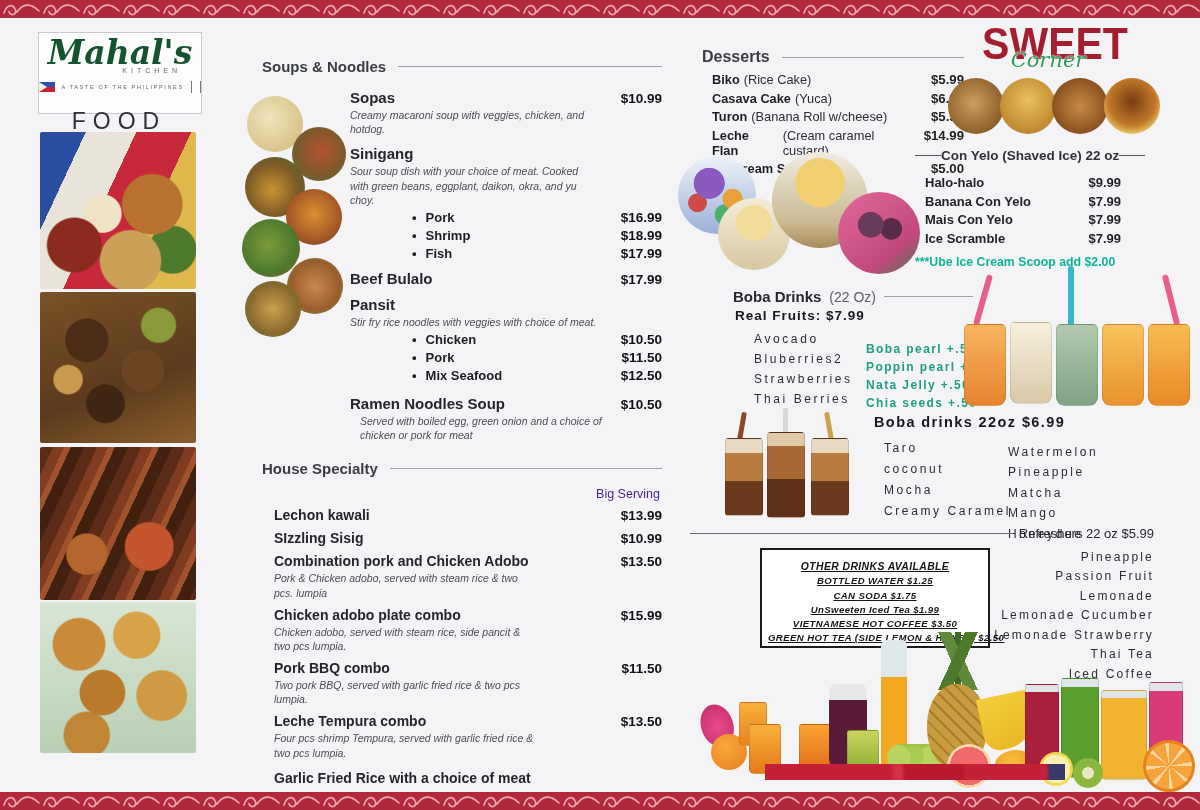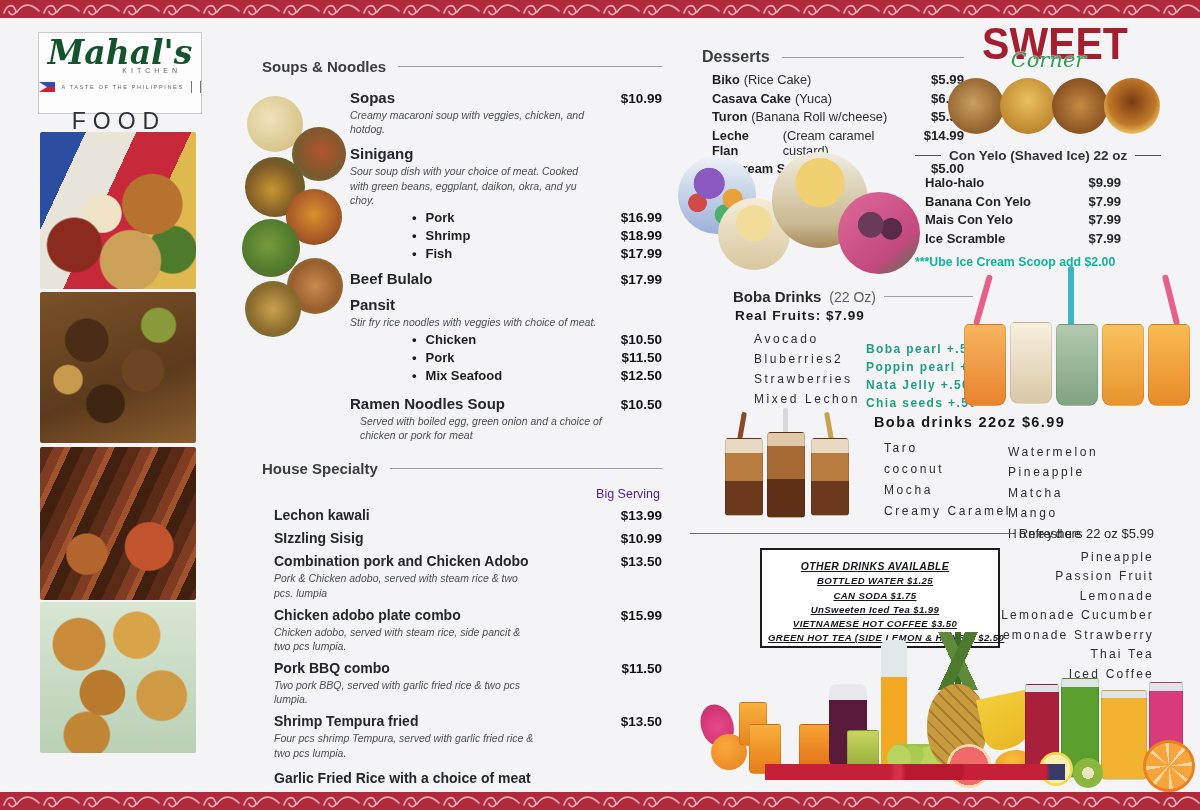--- a/index.html
+++ b/index.html
@@ -78,21 +78,21 @@
   .d-name{font-weight:bold;color:#1c1e22;}
   .d-paren{margin-left:4px;color:#2b2d32;}
   .d-price{margin-left:auto;font-weight:bold;font-size:13.2px;}
   .sweet-logo{left:285px;top:6px;width:160px;height:52px;text-align:center;}
   .sweet-word{font-size:41px;font-weight:bold;letter-spacing:0;color:#a31f30;line-height:.9;transform:scaleY(1.1);}
   .sweet-script{position:absolute;left:0;right:14px;top:22px;font-family:"DejaVu Serif",serif;
       font-style:italic;font-size:21px;color:#2e9e57;text-shadow:0 0 2px #fff,0 0 2px #fff;}
   .dessert-circles{left:262px;top:58px;display:flex;}
   .dessert-circles .dc{width:56px;height:56px;border-radius:50%;margin-left:-4px;}
   .conyelo{left:225px;top:128px;width:258px;}
-  .cy-head{display:flex;align-items:center;gap:8px;font-size:13.5px;font-weight:bold;color:#2f3237;}
+  .cy-head{display:flex;align-items:center;gap:0;font-size:13.5px;font-weight:bold;color:#2f3237;}
   .cy-head .dash{width:26px;height:1px;background:#555;}
   .cy-rows{margin-top:12px;padding-left:10px;}
   .cy-row{display:flex;font-size:13px;font-weight:bold;color:#1e2126;margin-top:3.5px;}
   .cy-row .cy-price{margin-left:auto;margin-right:52px;}
   .ube-note{margin-top:9px;text-align:left;font-size:12.3px;font-weight:bold;color:#10b39b;}
   .boba-head{left:43px;top:268px;width:240px;display:flex;align-items:center;gap:8px;}
   .boba-title{font-size:15px;font-weight:bold;color:#26282d;white-space:nowrap;}
   .boba-size{font-size:14px;color:#5a5d63;white-space:nowrap;}
   .boba-head .rule{width:92px;height:1px;background:#9aa0a6;}
   .real-fruits{left:45px;top:288px;font-size:13.5px;font-weight:bold;letter-spacing:1px;color:#17191d;}
@@ -119,21 +119,21 @@
   .flav1{left:194px;top:414px;}
   .flav1 div{margin-top:7px;}
   .flav2{left:318px;top:418px;}
   .flav2 div{margin-top:6.5px;}
   .refreshers-head{left:0px;top:506px;width:464px;display:flex;align-items:center;gap:6px;}
   .refreshers-head .rule{flex:1;height:1px;background:#6a6d72;}
   .refreshers-label{font-size:13px;color:#26282d;}
   .refresh-list{left:210px;top:524px;width:254px;text-align:right;}
   .refresh-list div{margin-top:5.5px;letter-spacing:2.2px;font-size:12px;color:#2a2d33;}
   .other-box{left:70px;top:528px;width:214px;height:88px;border:2px solid #1c1c1c;background:#fff;
-             text-align:center;padding:8px 16px 0 6px;}
+             text-align:center;padding:8px 6px 0 6px;}
   .ob-line{font-size:9.6px;font-weight:bold;font-style:italic;text-decoration:underline;
            letter-spacing:.4px;color:#14161a;margin-top:3.2px;white-space:nowrap;}
   .ob-line.first{font-size:10.4px;}
   
   .fruits{left:5px;top:612px;width:500px;height:158px;}
   .f{position:absolute;}
   .glass{border-radius:3px 3px 5px 5px;border:1px solid rgba(0,0,0,.12);}
 </style>
 </head>
 <body>
@@ -342,21 +342,21 @@
         </div>
         <div class="hitem">
           <div class="item-head">
               <span class="item-name">Pork BBQ combo</span>
               <span class="item-price">$11.50</span>
             </div>
           <div class="item-desc">Two pork BBQ, served with garlic fried rice &amp; two pcs lumpia.</div>
         </div>
         <div class="hitem">
           <div class="item-head">
-              <span class="item-name">Shrimp Tempura fried</span>
+              <span class="item-name">Leche Tempura combo</span>
               <span class="item-price">$13.50</span>
             </div>
           <div class="item-desc">Four pcs shrimp Tempura, served with garlic fried rice &amp; two pcs lumpia.</div>
         </div>
         <div class="hitem" style="margin-top:10px;">
           <div class="item-head">
               <span class="item-name">Garlic Fried Rice with a choice of meat</span>
             </div>
 
         </div>
@@ -448,21 +448,21 @@
       <span class="boba-title">Boba Drinks</span>
       <span class="boba-size">(22  Oz)</span>
       <span class="rule"></span>
     </div>
     <div class="r-abs real-fruits">Real Fruits: $7.99</div>
 
     <div class="r-abs fruit-list spaced">
       <div>Avocado</div>
       <div>Bluberries2</div>
       <div>Strawberries</div>
-      <div>Mixed Lechon</div>
+      <div>Thai Berries</div>
     </div>
 
     <div class="r-abs addons">
       <div>Boba pearl +.50</div>
       <div>Poppin pearl +.50</div>
       <div>Nata Jelly +.50</div>
       <div>Chia seeds +.50</div>
     </div>
 
     <div class="r-abs cups">

